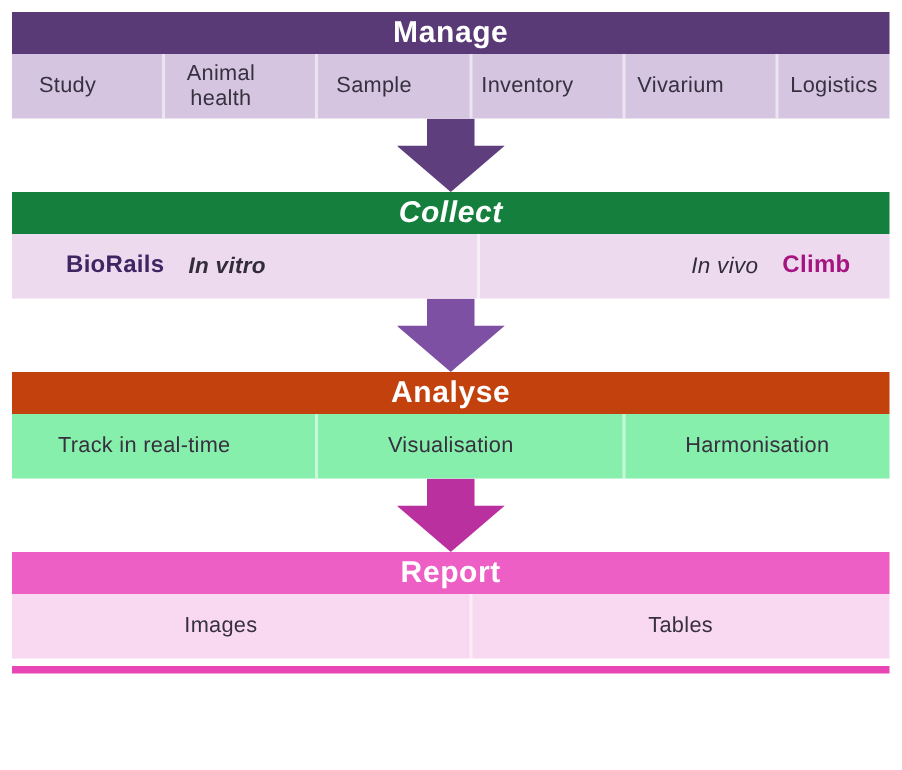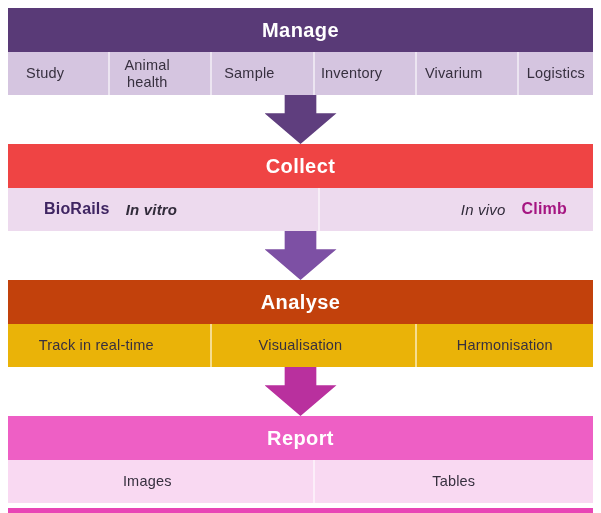--- a/index.html
+++ b/index.html
@@ -4,21 +4,21 @@
 <style>
   html, body { margin: 0; padding: 0; background: #ffffff; }
   .canvas {
     width: 601px; height: 513px; box-sizing: border-box;
     padding: 8px 8px 0 8px; background: #ffffff;
     font-family: "Liberation Sans", sans-serif;
     overflow: hidden;
   }
   .stage { width: 585px; }
   .stage-header {
-    height: 44px; display: flex; align-items: center; justify-content: center;
+    height: 28px; display: flex; align-items: center; justify-content: center;
   }
   .stage-title {
     color: #ffffff; font-weight: 700; font-size: 20px; letter-spacing: 0.4px;
   }
   .stage-row { height: 43px; display: flex; gap: 26px; }
   .cell {
     flex: 1; display: flex; align-items: center; justify-content: center;
     text-align: center; font-size: 14.5px; line-height: 1.15;
     color: #37303f; letter-spacing: 0.2px;
   }
@@ -57,21 +57,21 @@
       <div class="cell">Vivarium</div>
       <div class="cell">Logistics</div>
     </div>
   </section>
 
   <div class="arrow-zone">
     <div class="arrow" style="background-color: rgb(95, 62, 126);"></div>
   </div>
 
   <section class="stage">
-    <header class="stage-header" style="background-color: #ef4444;">
+    <header class="stage-header" style="background-color: #15803d; font-style: italic;">
       <span class="stage-title">Collect</span>
     </header>
     <div class="stage-row" style="background-color: rgb(237, 218, 238);">
       <div class="cell cell-collect-left">
         <span class="brand" style="color: rgb(63, 37, 98);">BioRails</span>
         <span class="mode">In vitro</span>
       </div>
       <div class="cell cell-collect-right">
         <span class="mode">In vivo</span>
         <span class="brand" style="color: rgb(165, 21, 129);">Climb</span>
@@ -80,21 +80,21 @@
   </section>
 
   <div class="arrow-zone">
     <div class="arrow" style="background-color: rgb(125, 80, 164);"></div>
   </div>
 
   <section class="stage">
     <header class="stage-header" style="background-color: #c2410c;">
       <span class="stage-title">Analyse</span>
     </header>
-    <div class="stage-row" style="background-color: #eab308; justify-content: center;">
+    <div class="stage-row" style="background-color: #86efac; justify-content: center;">
       <div class="cell">Track in real-time</div>
       <div class="cell">Visualisation</div>
       <div class="cell">Harmonisation</div>
     </div>
   </section>
 
   <div class="arrow-zone">
     <div class="arrow" style="background-color: rgb(185, 48, 158);"></div>
   </div>
 

